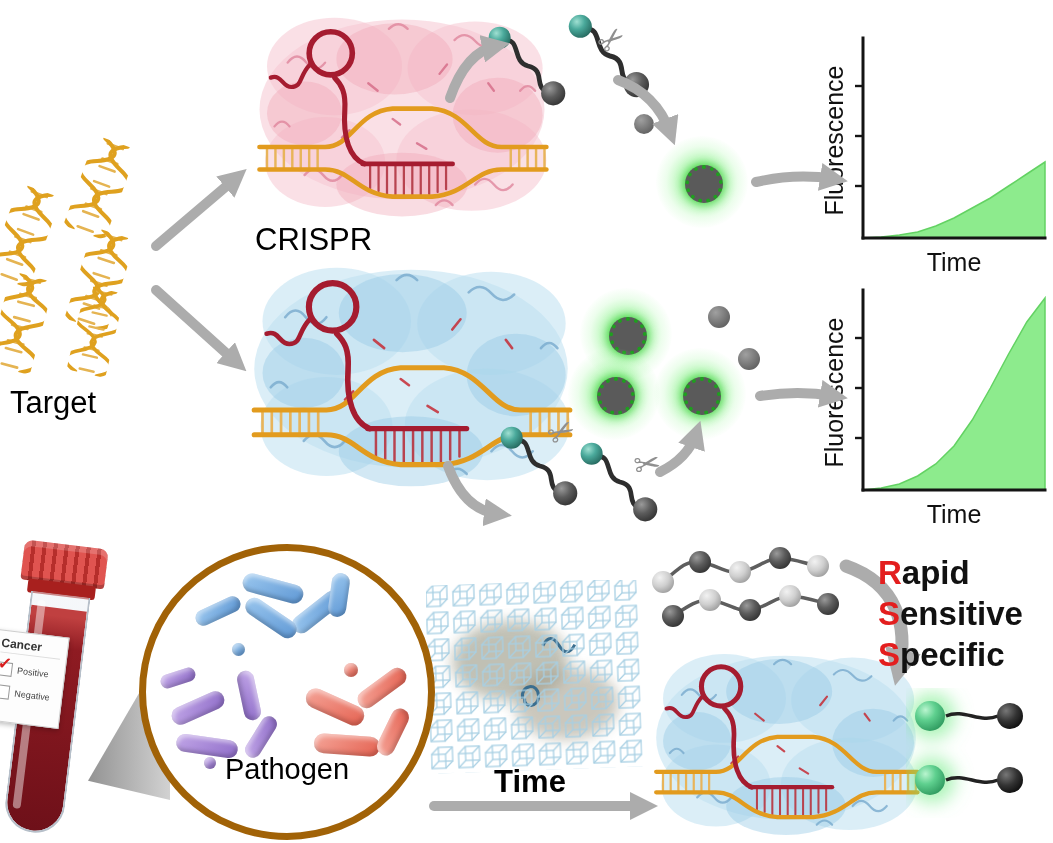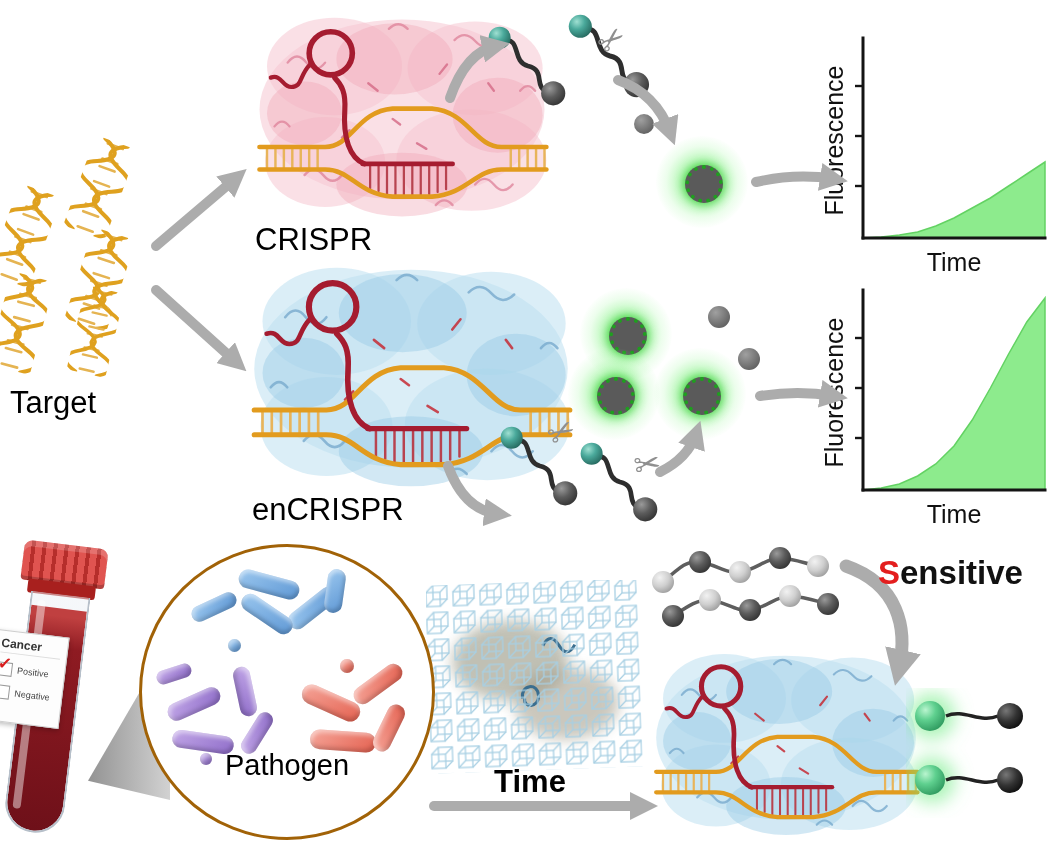--- a/index.html
+++ b/index.html
@@ -54,21 +54,21 @@
   .mark{position:absolute;left:-2px;top:-10px;font-size:17px;color:#D81E1E;font-weight:700;}
   .chk-label{font-size:9px;color:#444;}
 
   
   .beam{position:absolute;left:88px;top:640px;width:82px;height:160px;z-index:2;
         clip-path:polygon(0 88%,100% 0,100% 100%);
         background:linear-gradient(90deg,rgba(110,110,110,.75),rgba(155,155,155,.45));}
 
   
   .pcircle{position:absolute;left:139px;top:544px;width:296px;height:296px;border-radius:50%;
-           border:3px solid #a16207;background:#fff;box-sizing:border-box;z-index:3;}
+           border:7px solid #a16207;background:#fff;box-sizing:border-box;z-index:3;}
   .bact{position:absolute;border-radius:999px;
         box-shadow:inset -2px -3px 4px rgba(0,0,0,.18), inset 2px 3px 4px rgba(255,255,255,.45);}
   .bact--blue{background:linear-gradient(135deg,#9CC8EF,#5E97D4);}
   .bact--purple{background:linear-gradient(135deg,#C3A8E8,#8E6CC8);}
   .bact--red{background:linear-gradient(135deg,#F5A79B,#E4604F);}
   .pathogen-label{position:absolute;left:0;right:0;top:202px;text-align:center;font-size:29px;color:#000;}
 
   .mofs-label{position:absolute;left:455px;top:764px;width:150px;text-align:center;
               font-weight:700;font-size:31px;color:#000;z-index:5;}
 </style>
@@ -214,21 +214,20 @@
   <div class="lbl" style="left:10px;top:385px">Target</div>
 
   <svg class="abs" style="left:252px;top:2px;--bl:rgba(246,199,210,.55);--bl2:rgba(240,163,180,.38);--sq:rgba(222,128,152,.75);--ac:rgba(214,110,138,.85)" width="300" height="230" viewBox="0 0 320 240">
       <use href="#sym-complex"></use>
     </svg>
   <div class="lbl" style="left:255px;top:222px">CRISPR</div>
 
   <svg class="abs" style="left:246px;top:252px;--bl:rgba(189,224,241,.55);--bl2:rgba(148,201,229,.42);--sq:rgba(120,170,205,.8);--ac:rgba(198,42,52,.85)" width="330" height="250" viewBox="0 0 320 240">
       <use href="#sym-complex"></use>
     </svg>
-  <div class="lbl" style="left:252px;top:492px">enCRISPR</div>
 
   <svg class="abs" style="left:486px;top:24px" width="84" height="84" viewBox="0 0 80 80">
       <use href="#sym-reporter"></use>
     </svg>
   <svg class="abs" style="left:566px;top:12px" width="88" height="88" viewBox="0 0 80 80">
       <use href="#sym-reporter"></use>
     </svg>
   <span class="scissors" style="left:598px;top:24px;transform:rotate(-40deg)">✂</span>
 
   <div class="bead" style="left:634px;top:114px;width:20px;height:20px"></div>
@@ -377,21 +376,23 @@
       <circle cx="132" cy="12" r="11" fill="url(#gradDark)"></circle>
     <circle cx="170" cy="20" r="11" fill="url(#gradLight)"></circle>
     <circle cx="25" cy="70" r="11" fill="url(#gradDark)"></circle>
       <circle cx="62" cy="54" r="11" fill="url(#gradLight)"></circle>
     <circle cx="102" cy="64" r="11" fill="url(#gradDark)"></circle>
       <circle cx="142" cy="50" r="11" fill="url(#gradLight)"></circle>
     <circle cx="180" cy="58" r="11" fill="url(#gradDark)"></circle>
   </svg>
 
   <div class="rss" style="left:878px;top:552px">
+    <div class="rss-line"><span class="rss-cap">R</span><span>apid</span></div>
     <div class="rss-line"><span class="rss-cap">S</span><span>ensitive</span></div>
+    <div class="rss-line"><span class="rss-cap">S</span><span>pecific</span></div>
   </div>
 
   <svg class="abs" style="left:648px;top:642px;--bl:rgba(189,224,241,.55);--bl2:rgba(148,201,229,.42);--sq:rgba(120,170,205,.8);--ac:rgba(198,42,52,.85)" width="276" height="205" viewBox="0 0 320 240">
       <use href="#sym-complex"></use>
     </svg>
 
   <svg class="abs" style="left:906px;top:688px" width="142" height="130">
     <defs>
         <filter id="pg" x="-60%" y="-60%" width="220%" height="220%">
           <feGaussianBlur stdDeviation="9"></feGaussianBlur>

